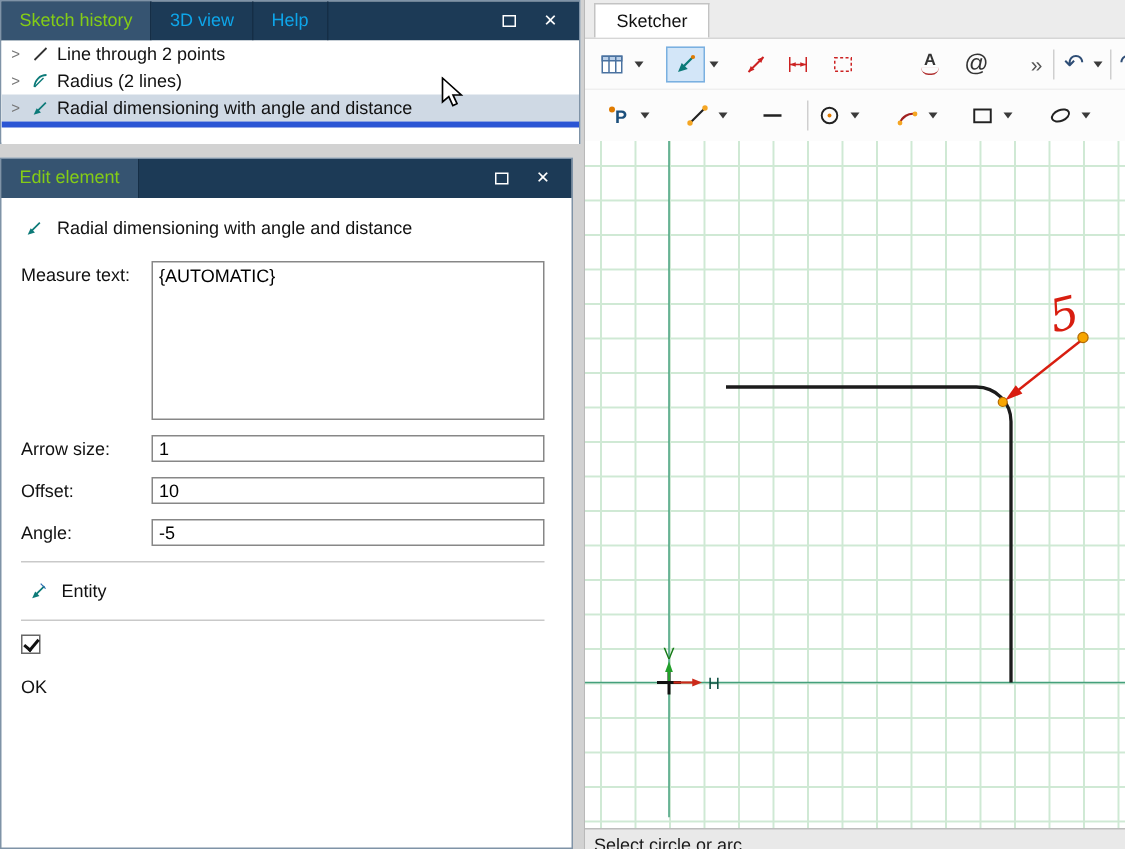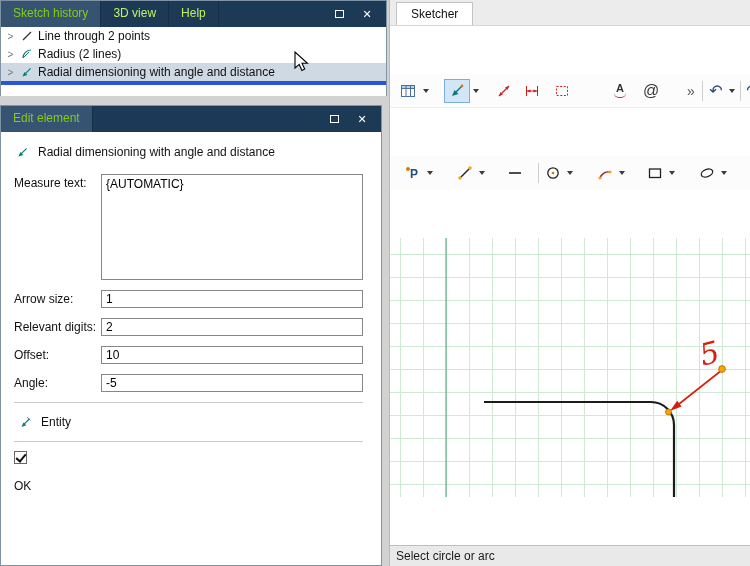--- a/index.html
+++ b/index.html
@@ -5,21 +5,21 @@
   * { margin:0; padding:0; box-sizing:border-box; }
   body { font-family:"Liberation Sans", sans-serif; }
   .app { position:relative; width:750px; height:566px; background:#d2d2d2; overflow:hidden; font-size:12px; color:#111; }
 
   
   .win { position:absolute; background:#fff; border:1px solid #7f93a7; }
   .win-sketch-history { left:0; top:0; width:387px; height:96px; }
   .win-edit-element { left:0; top:105px; width:382px; height:461px; }
 
   .titlebar { height:26px; background:#1c3a56; display:flex; align-items:stretch; color:#fff; }
-  .titlebar .tab { padding:0 12px; line-height:25px; font-size:12px; color:#bef264; border-right:1px solid #152e46; cursor:default; white-space:nowrap; }
+  .titlebar .tab { padding:0 12px; line-height:25px; font-size:12px; color:#0ea5e9; border-right:1px solid #152e46; cursor:default; white-space:nowrap; }
   .titlebar .tab.active { background:#365471; color:#84cc16; }
   .tb-buttons { margin-left:auto; display:flex; align-items:center; gap:14px; padding-right:12px; }
   .tb-btn { width:14px; height:14px; display:flex; align-items:center; justify-content:center; color:#fff; font-size:11px; line-height:14px; }
   .maxbox { width:9px; height:8px; border:1px solid #fff; display:block; }
 
   
   .sh-list { position:relative; background:#fff; height:69px; overflow:hidden; }
   .sh-row { height:18px; display:flex; align-items:center; gap:5px; padding-left:5px; white-space:nowrap; }
   .sh-row.selected { background:#cfd9e4; }
   .expander { color:#777; font-size:10px; width:9px; text-align:center; flex:none; }
@@ -35,21 +35,21 @@
   textarea.txt { height:106px; resize:none; padding:2px 4px; }
   .checkbox { width:13px; height:13px; border:1px solid #676767; background:#fff; display:inline-block; position:relative; flex:none; }
   .checkbox.checked::after { content:""; position:absolute; left:3px; top:0px; width:4px; height:8px; border-right:2px solid #111; border-bottom:2px solid #111; transform:rotate(40deg); }
   .inline-row { display:flex; align-items:center; gap:7px; }
   .sep { border:0; border-top:1px solid #c9c9c9; margin:9px 0; }
   .entity-row { display:flex; align-items:center; gap:9px; margin:2px 0 2px 5px; height:20px; }
   .autoapply { display:flex; align-items:center; gap:8px; margin-top:2px; }
   .ok-label { margin-top:15px; }
 
   
-  .sketcher { position:absolute; left:389px; top:0; width:361px; height:566px; background:#fff; border-left:1px solid #b9b9b9; display:flex; flex-direction:column;gap:48px; }
+  .sketcher { position:absolute; left:389px; top:0; width:361px; height:566px; background:#fff; border-left:1px solid #b9b9b9; display:flex; flex-direction:column; }
   .tabstrip { height:26px; background:#ececec; border-bottom:1px solid #d6d6d6; display:flex; align-items:flex-end; padding-left:6px; flex:none; }
   .sk-tab { background:#fff; border:1px solid #c3c3c3; border-bottom:none; height:23px; line-height:22px; padding:0 14px; }
   .toolbar { height:34px; display:flex; align-items:center; flex:none; background:#fcfcfc; overflow:hidden; padding-left:6px; }
   .toolbar.r1 { border-bottom:1px solid #efefef; }
   .tbtn { height:24px; display:flex; align-items:center; justify-content:center; border:1px solid transparent; flex:none; }
   .tbtn.active { background:#d3e6f8; border-color:#7ab0e0; }
   .ddbtn { width:12px; height:24px; display:flex; align-items:center; justify-content:center; flex:none; }
   .dd { width:0; height:0; border-left:3.5px solid transparent; border-right:3.5px solid transparent; border-top:4px solid #3a3a3a; }
   .vsep { width:1px; height:20px; background:#cfcfcf; margin:0 3px; flex:none; }
   .glyph { font-size:14px; color:#333; line-height:1; }
@@ -58,21 +58,21 @@
   .icon-a-wrap i { display:block; width:12px; height:5px; border-bottom:1.5px solid #b03030; border-radius:0 0 9px 9px; }
   .icon-p-wrap { position:relative; width:16px; height:16px; }
   .icon-p-wrap b { position:absolute; left:5px; top:2px; font-size:12px; color:#1c4f7c; }
   .icon-p-wrap i { position:absolute; left:1px; top:2px; width:4px; height:4px; border-radius:50%; background:#e07b00; }
 
   .canvas { flex:1; position:relative; overflow:hidden; background-color:#fff;
     background-image: linear-gradient(to right, #cfe9d4 1px, transparent 1px),
                       linear-gradient(to bottom, #cfe9d4 1px, transparent 1px);
     background-size:23px 23px; background-position:10px 16px; }
   .drawing { position:absolute; left:0; top:0; }
-  .statusbar { height:21px; flex:none; background:#e9e9e9; border-top:1px solid #bdbdbd; line-height:20px; padding-left:6px; color:#1a1a1a; }
+  .statusbar { height:14px; flex:none; background:#e9e9e9; border-top:1px solid #bdbdbd; line-height:20px; padding-left:6px; color:#1a1a1a; }
 
   .cursor { position:absolute; left:294px; top:51px; z-index:40; }
 </style>
 </head>
 <body>
 
 <div class="app">
 
   <section class="win win-sketch-history">
     <div class="titlebar">
@@ -144,24 +144,20 @@
       <div class="field">
         <label>Measure text:</label>
         <textarea class="txt" style="">{AUTOMATIC}</textarea>
       </div>
 
       <div class="field">
         <label>Arrow size:</label>
         <input type="text" class="txt" value="1" style="">
       </div>
       <div class="field">
-        <label>Relevant digits:</label>
-        <input type="text" class="txt" value="2" style="">
-      </div>
-      <div class="field">
         <label>Offset:</label>
         <input type="text" class="txt" value="10" style="">
       </div>
       <div class="field">
         <label>Angle:</label>
         <input type="text" class="txt" value="-5" style="">
       </div>
 
 
       <hr class="sep">

